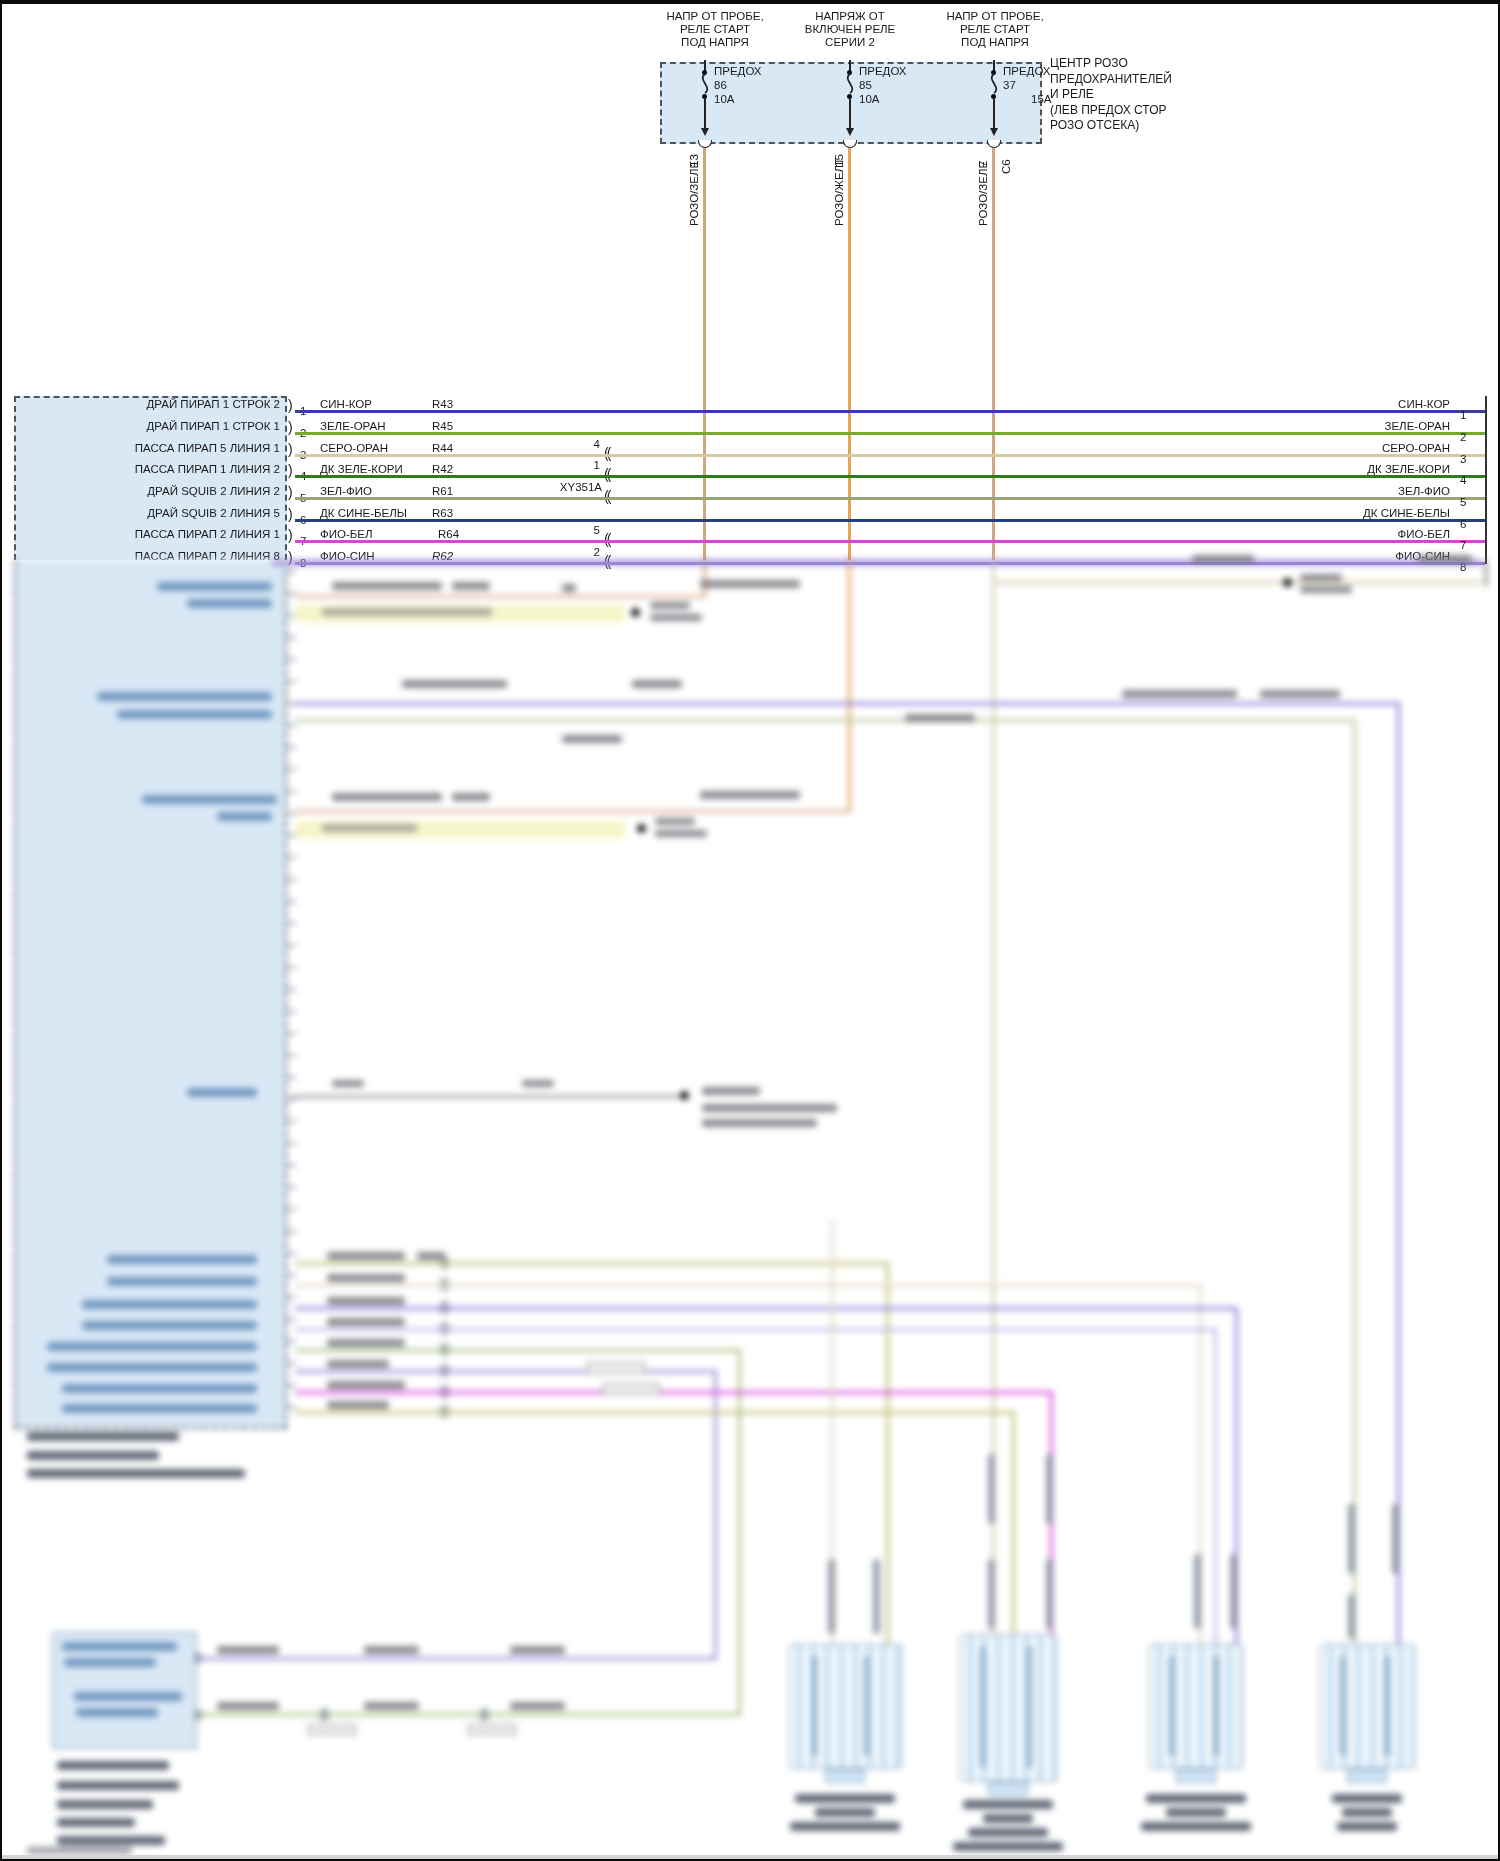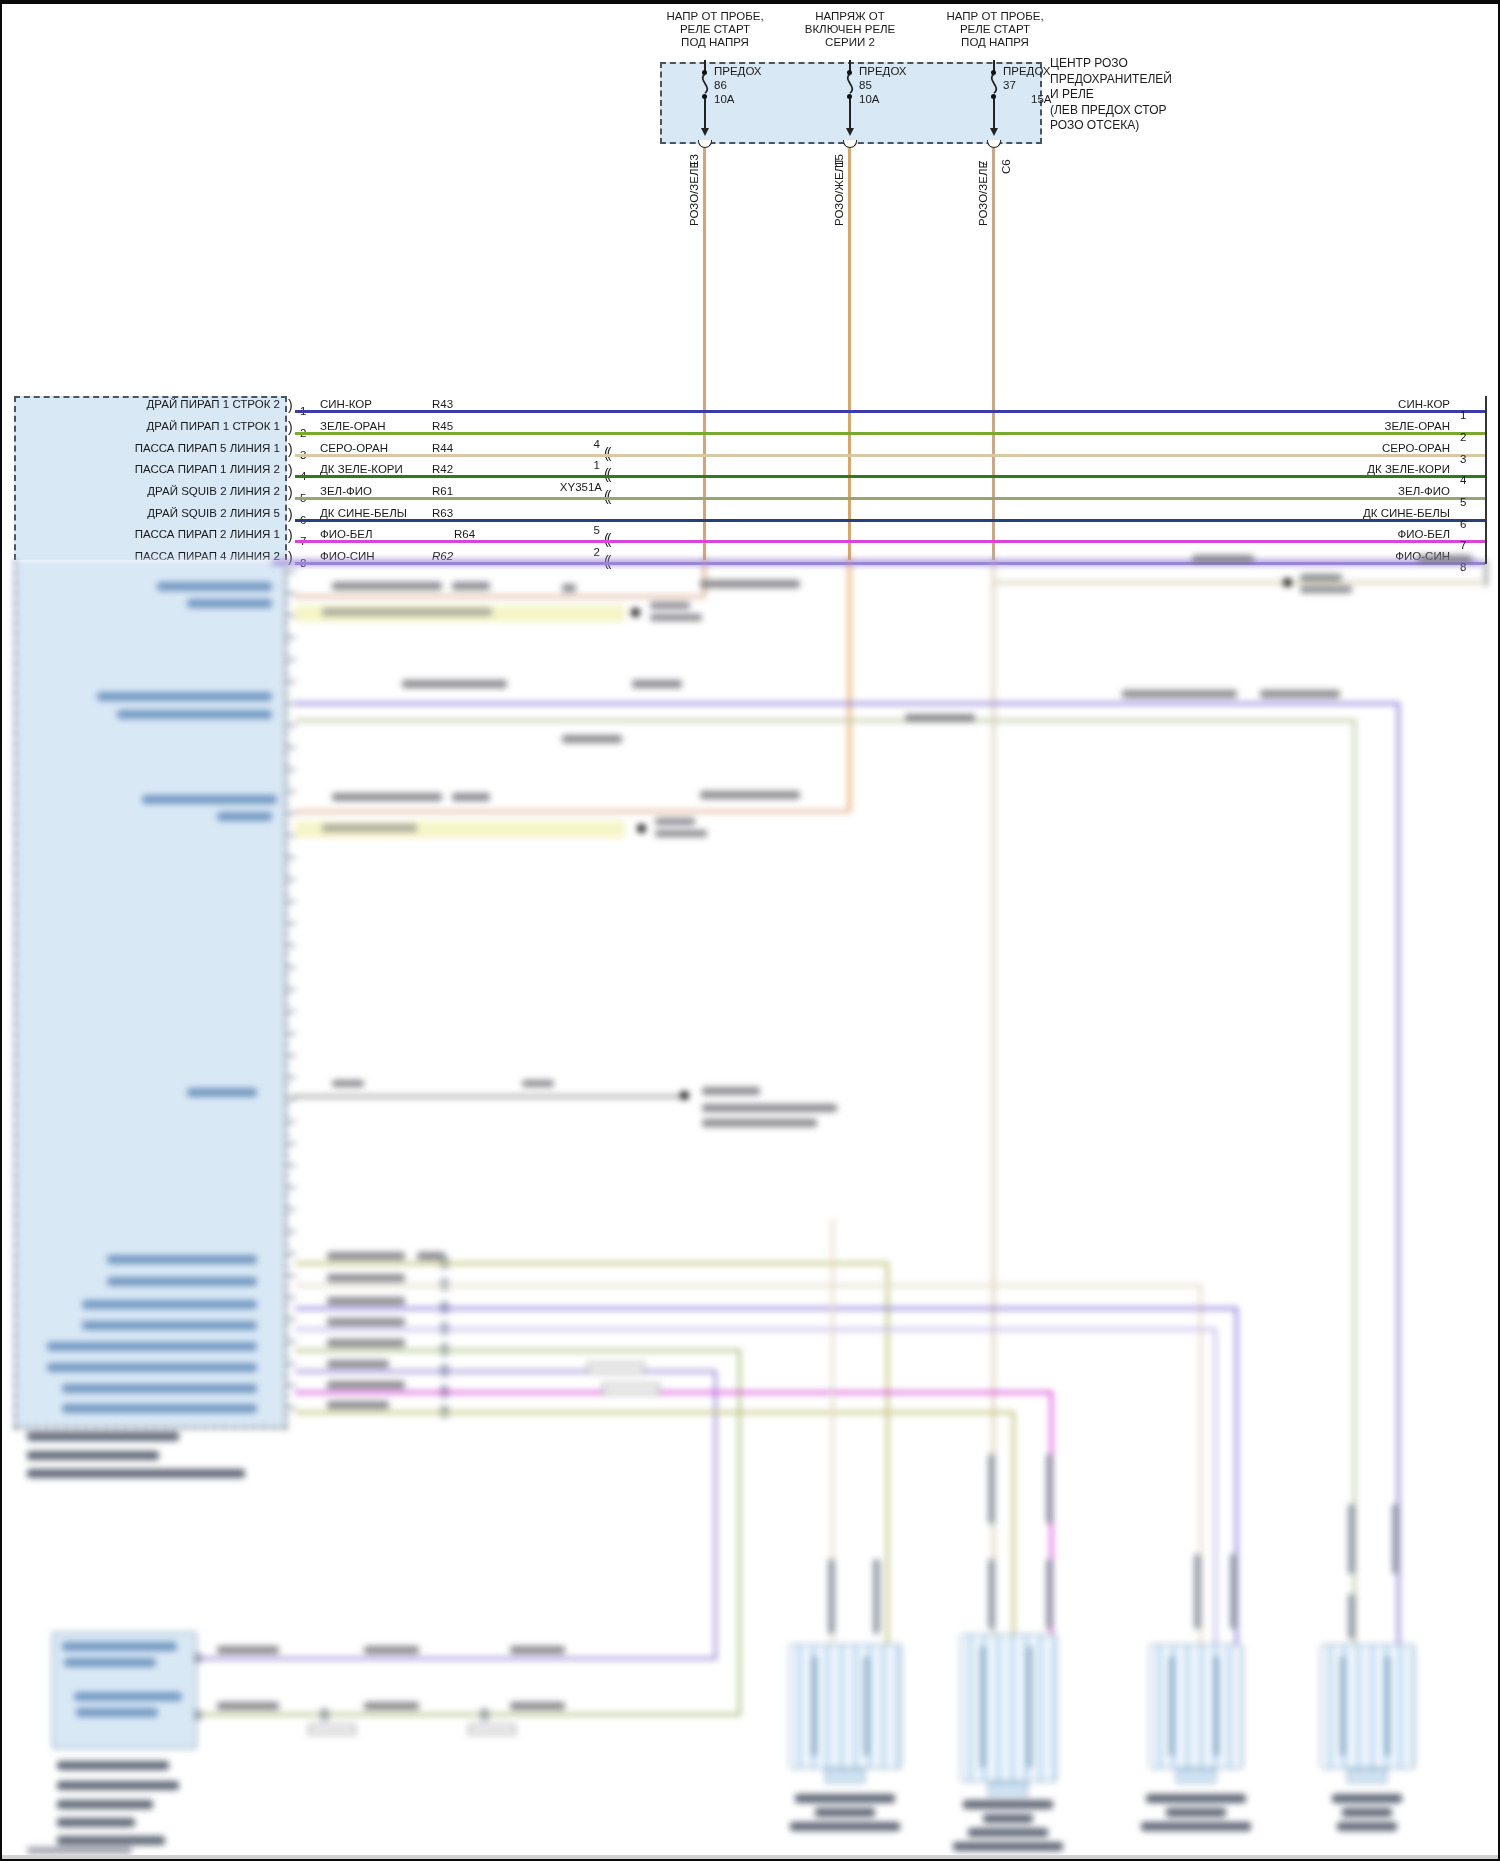--- a/index.html
+++ b/index.html
@@ -187,30 +187,30 @@
     <div class="wireh" style="left: 293px; top: 515px; width: 1190px; background: rgb(36, 64, 126);"></div>
     <div class="txt rgt" style="left:1198px;top:503px;width:250px;">ДК СИНЕ-БЕЛЫ</div>
     <div class="txt" style="left:1458px;top:514px;">6</div>
   </div>
 
   <div>
     <div class="txt rgt" style="left:30px;top:524px;width:248px;">ПАССА ПИРАП 2 ЛИНИЯ 1</div>
     <div class="paren" style="left:286px;top:523px;">)</div>
     <div class="txt" style="left:298px;top:531px;">7</div>
     <div class="txt" style="left:318px;top:524px;">ФИО-БЕЛ</div>
-    <div class="txt" style="left:452px;top:524px;">R64</div>
+    <div class="txt" style="left:436px;top:524px;">R64</div>
     <div class="txt rgt" style="left:548px;top:520px;width:50px;">5</div>
     <div class="paren" style="left:602px;top:527px;">((</div>
     <div class="wireh" style="left: 293px; top: 536px; width: 1190px; background: rgb(217, 68, 217);"></div>
     <div class="txt rgt" style="left:1198px;top:524px;width:250px;">ФИО-БЕЛ</div>
     <div class="txt" style="left:1458px;top:535px;">7</div>
   </div>
 
   <div>
-    <div class="txt rgt" style="left:30px;top:546px;width:248px;">ПАССА ПИРАП 4 ЛИНИЯ 2</div>
+    <div class="txt rgt" style="left:30px;top:546px;width:248px;">ПАССА ПИРАП 2 ЛИНИЯ 8</div>
     <div class="paren" style="left:286px;top:545px;">)</div>
     <div class="txt" style="left:298px;top:553px;">8</div>
     <div class="txt" style="left:318px;top:546px;">ФИО-СИН</div>
     <div class="txt" style="left:430px;top:546px;font-style:italic;">R62</div>
     <div class="txt rgt" style="left:548px;top:542px;width:50px;">2</div>
     <div class="paren" style="left:602px;top:549px;">((</div>
     <div class="wireh" style="left: 293px; top: 558px; width: 1190px; background: rgb(154, 133, 214);"></div>
     <div class="txt rgt" style="left:1198px;top:546px;width:250px;">ФИО-СИН</div>
     <div class="txt" style="left:1458px;top:557px;">8</div>
   </div>

